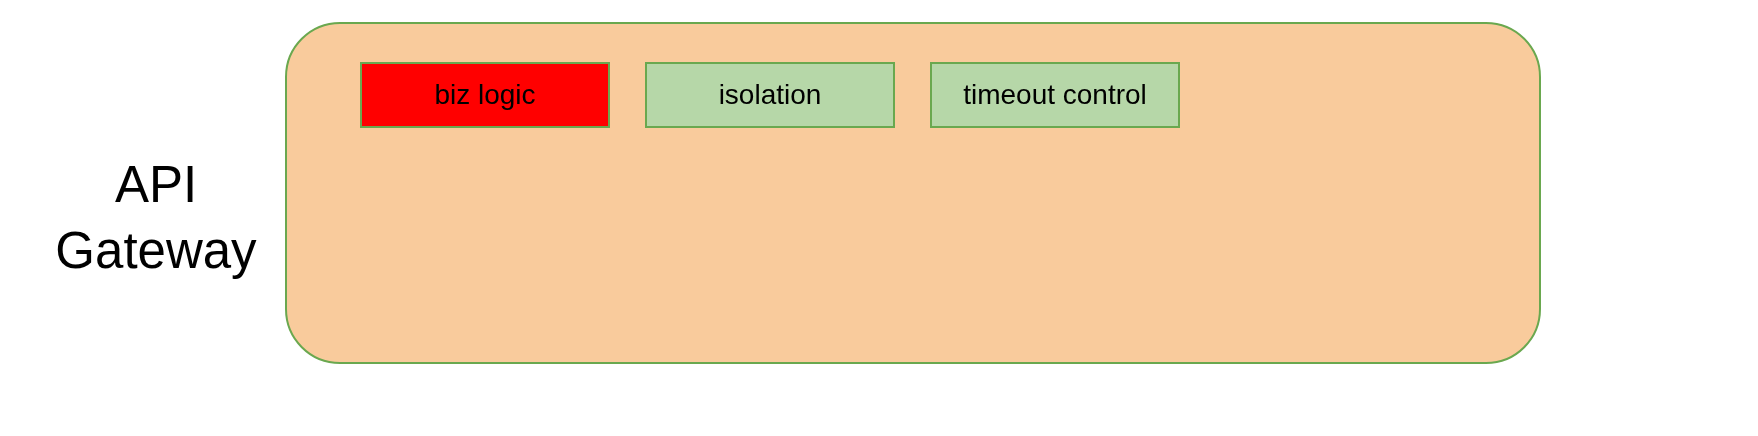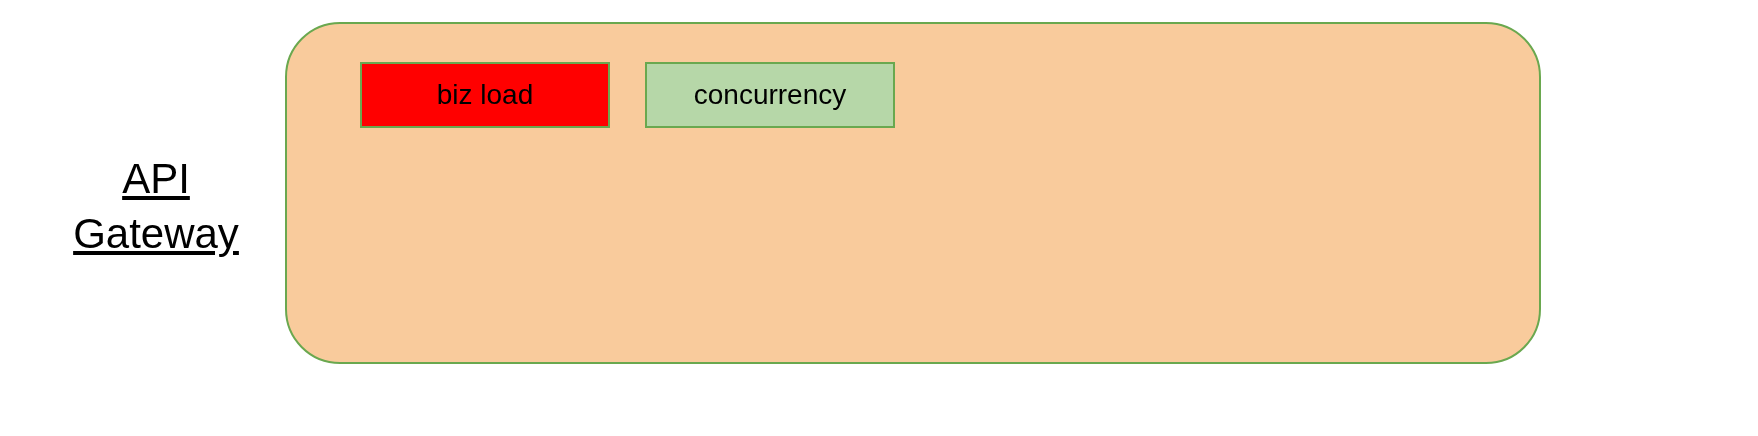--- a/index.html
+++ b/index.html
@@ -12,24 +12,23 @@
     position: relative;
     overflow: hidden;
   }
 
   .side-label {
     position: absolute;
     left: 45px;
     top: 152px;
     width: 222px;
     text-align: center;
-    font-size: 42px;
+    font-size: 51px;
     line-height: 1.3;
     color: var(--text-color, #000000);
-    text-decoration: underline;
   }
 
   .gateway-container {
     position: absolute;
     left: 285px;
     top: 22px;
     width: 1256px;
     height: 342px;
     box-sizing: border-box;
     background: var(--container-fill, #f9cb9c);
@@ -64,16 +63,17 @@
     background: var(--highlight-fill, #ff0000);
   }
 </style>
 </head>
 <body>
 
 <div class="side-label">API Gateway</div>
 
 <div class="gateway-container">
   <div class="gateway-grid" id="gateway-grid">
-      <div class="gateway-box highlight">biz load</div>
-      <div class="gateway-box">concurrency</div>
+      <div class="gateway-box highlight">biz logic</div>
+      <div class="gateway-box">isolation</div>
+      <div class="gateway-box">timeout control</div>
     </div>
 </div>
 
 </body></html>

